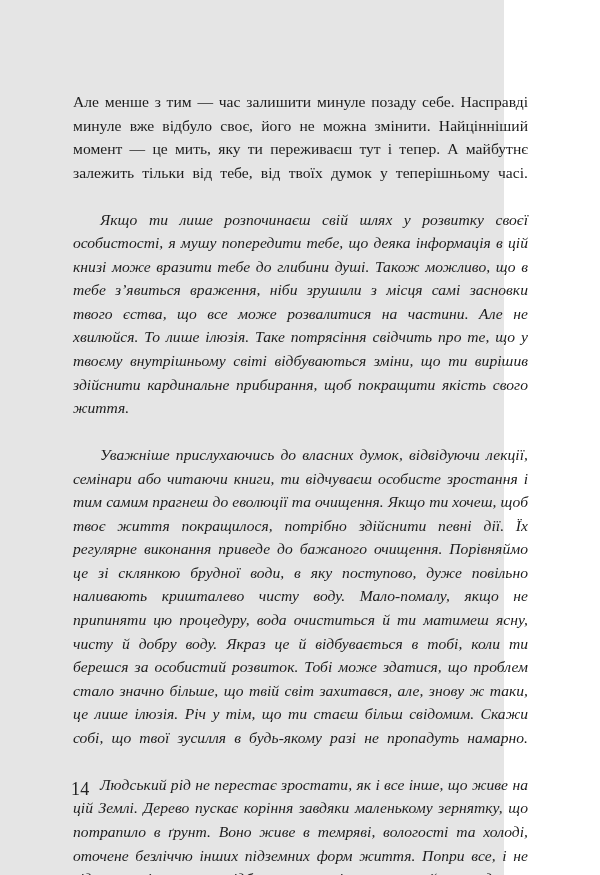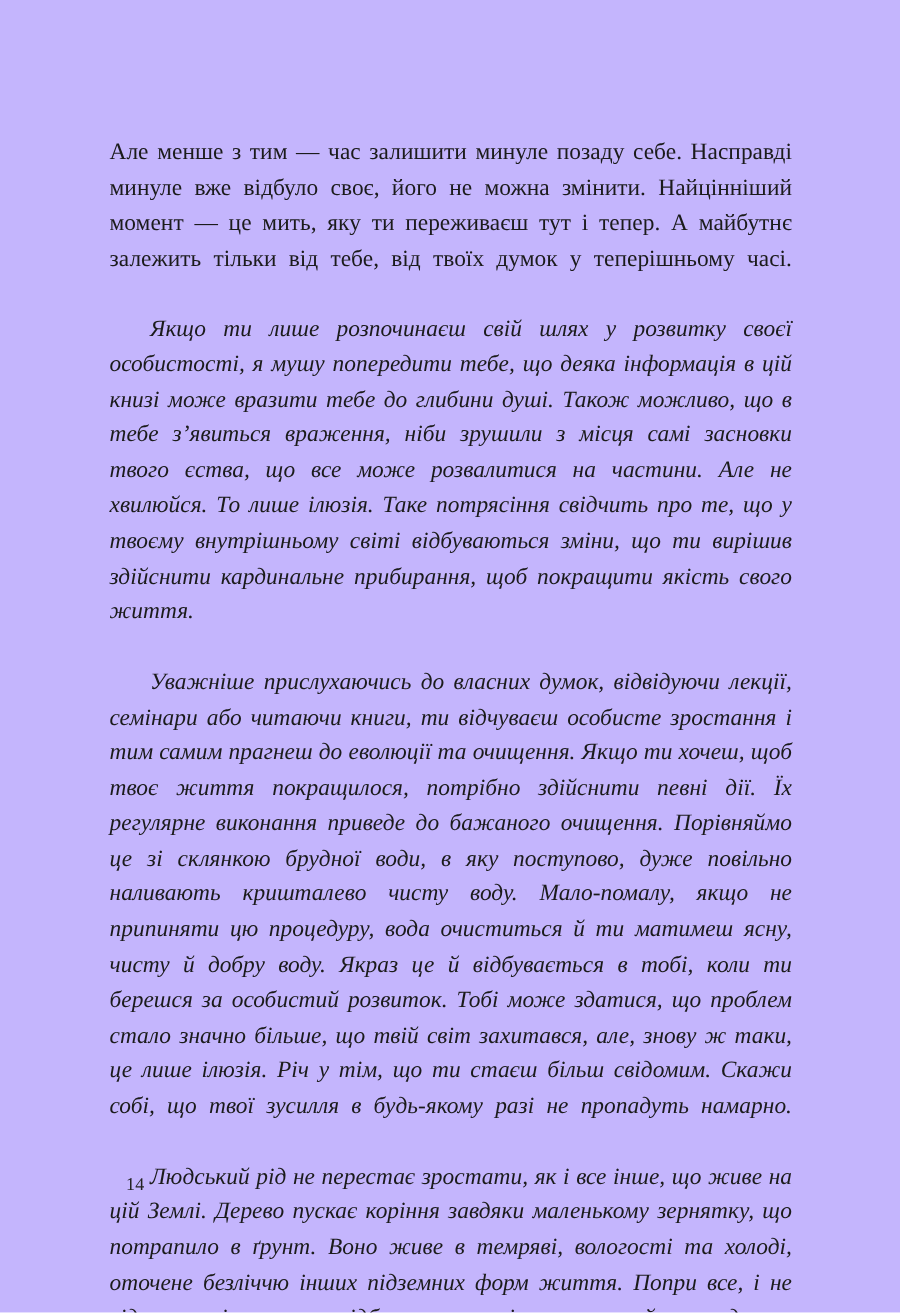--- a/index.html
+++ b/index.html
@@ -15,23 +15,23 @@
     overflow: hidden;
     font-family: "Liberation Serif", "DejaVu Serif", serif;
     color: #1b1b1b;
     -webkit-font-smoothing: antialiased;
   }
 
   #page {
     position: absolute;
     left: 0;
     top: 0;
-    width: 600px;
+    width: 504px;
     height: 875px;
-    background: #c4b5fd;
+    background: #e5e5e5;
   }
 
   #text-block {
     position: absolute;
     left: 73px;
     top: 90px;
     width: 455px;
   }
 
   .para {
@@ -57,23 +57,23 @@
 
   
   .para::after {
     content: "";
     display: inline-block;
     width: 100%;
   }
 
   #page-number {
     position: absolute;
-    left: 84px;
+    left: 71px;
     top: 779px;
-    font-size: 12px;
+    font-size: 18px;
     line-height: 20px;
     color: #232323;
     letter-spacing: 0.2px;
   }
 </style>
 </head>
 <body>
 
 <div id="page">
 

